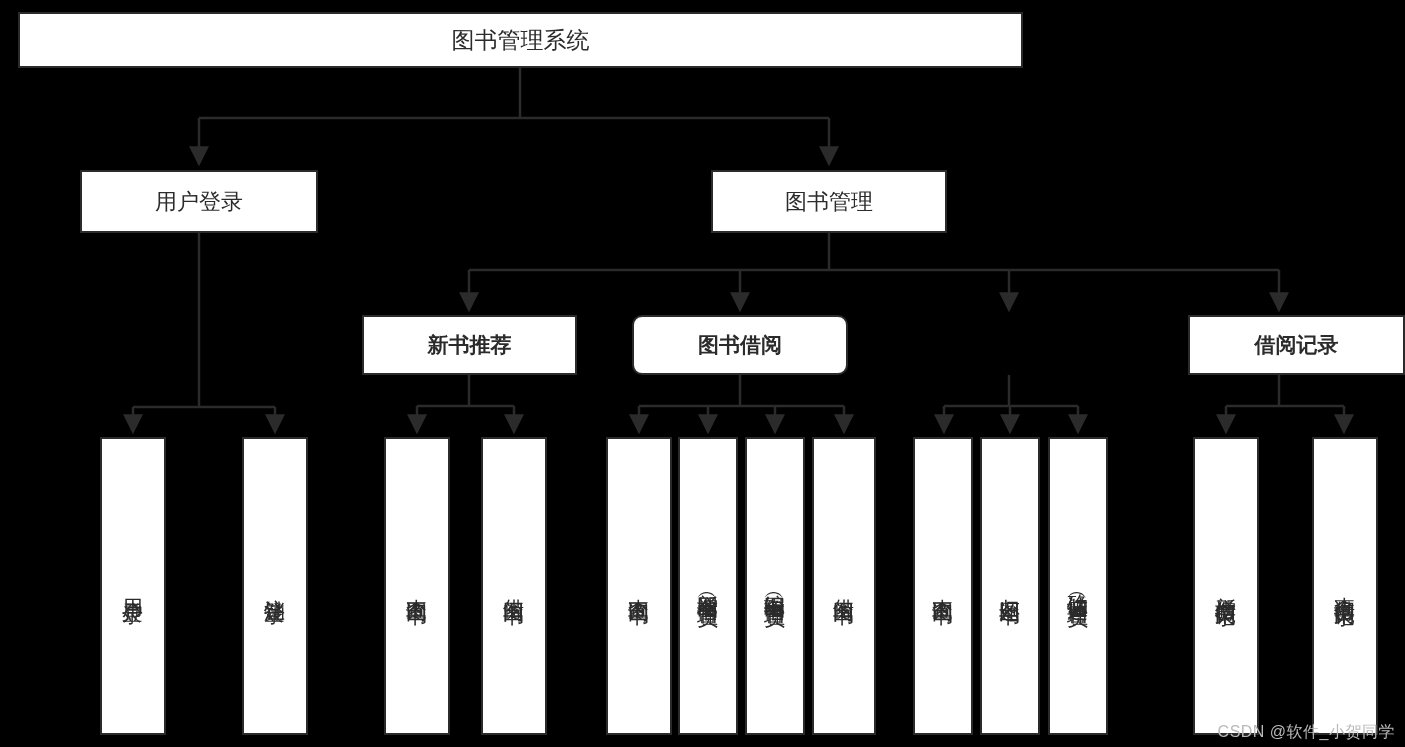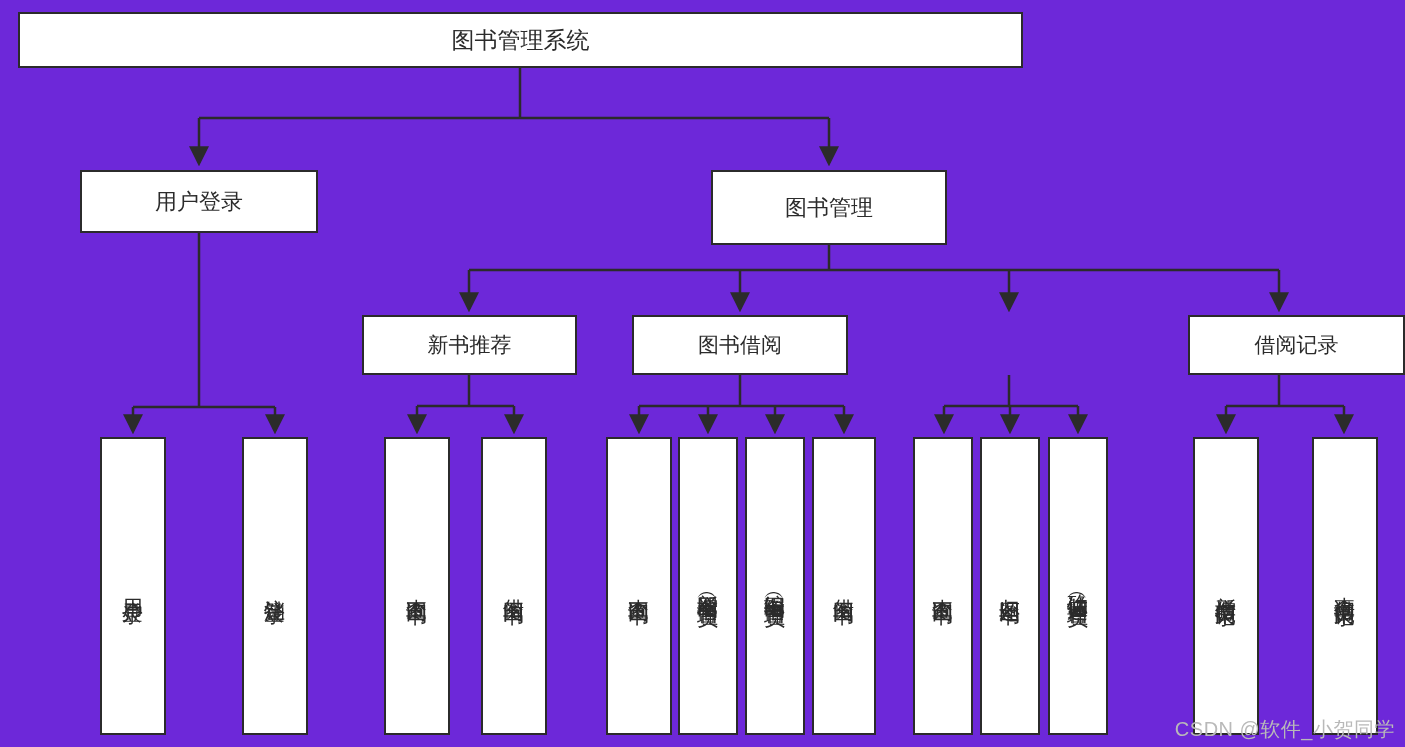--- a/index.html
+++ b/index.html
@@ -1,54 +1,54 @@
 <!DOCTYPE html>
 <html><head>
 <meta charset="utf-8">
 <style>
   html,body{margin:0;padding:0;background:#ffffff;}
   body{
     width:1405px;height:747px;
     font-family:"Liberation Sans","DejaVu Sans",sans-serif;
     overflow:hidden;
   }
-  #canvas{position:relative;width:1405px;height:747px;background:#6d28d9;}
+  #canvas{position:relative;width:1405px;height:747px;background:#000000;}
   svg{position:absolute;left:0;top:0;width:1405px;height:747px;}
   .node-box{
     position:absolute;
     box-sizing:border-box;
     border:2.5px solid #2b2b2b;
     background:#ffffff;
     display:flex;
     align-items:center;
     justify-content:center;
     color:#2b2b2b;
   }
   .node-label{
     color:#2b2b2b;
     line-height:1.15;
     text-align:center;
     white-space:pre;
   }
   .lvl-root .node-label{font-size:23px;}
   .lvl-2 .node-label{font-size:22px;}
-  .lvl-3 .node-label{font-size:21px;}
+  .lvl-3 .node-label{font-size:21px;font-weight:bold;}
   .leaf{align-items:center;justify-content:center;padding:4px 0;}
   .leaf .node-label{
     font-size:21px;
     writing-mode:vertical-rl;
     text-orientation:upright;
     letter-spacing:2px;
     line-height:1;
     white-space:pre;
   }
   #watermark{
     position:absolute;
     right:10px;bottom:4px;
-    font-size:20px;
+    font-size:16px;
     color:#b9b9b9;
     letter-spacing:0.5px;
     pointer-events:none;
     user-select:none;
   }
 </style>
 </head>
 <body>
 
 <div id="canvas">
@@ -109,28 +109,28 @@
     </g>
   </svg>
 
   <div class="node-box lvl-root" style="left:18px;top:12px;width:1005px;height:56px;">
     <span class="node-label">图书管理系统</span>
   </div>
 
   <div class="node-box lvl-2" style="left:80px;top:170px;width:238px;height:63px;">
     <span class="node-label">用户登录</span>
   </div>
-  <div class="node-box lvl-2" style="left:711px;top:170px;width:236px;height:75px;">
+  <div class="node-box lvl-2" style="left:711px;top:170px;width:236px;height:63px;">
     <span class="node-label">图书管理</span>
   </div>
 
   <div class="node-box lvl-3" style="left:362px;top:315px;width:215px;height:60px;">
     <span class="node-label">新书推荐</span>
   </div>
-  <div class="node-box lvl-3" style="left:632px;top:315px;width:216px;height:60px;">
+  <div class="node-box lvl-3" style="left:632px;top:315px;width:216px;height:60px;border-radius:10px;">
     <span class="node-label">图书借阅</span>
   </div>
   <div class="node-box lvl-3" style="left:1171px;top:315px;width:217px;height:60px;margin-left:17px;">
     <span class="node-label">借阅记录</span>
   </div>
 
   <div class="node-box leaf" style="left:100px;top:437px;width:66px;height:298px;">
     <span class="node-label">用户登录</span>
   </div>
   <div class="node-box leaf" style="left:242px;top:437px;width:66px;height:298px;">

